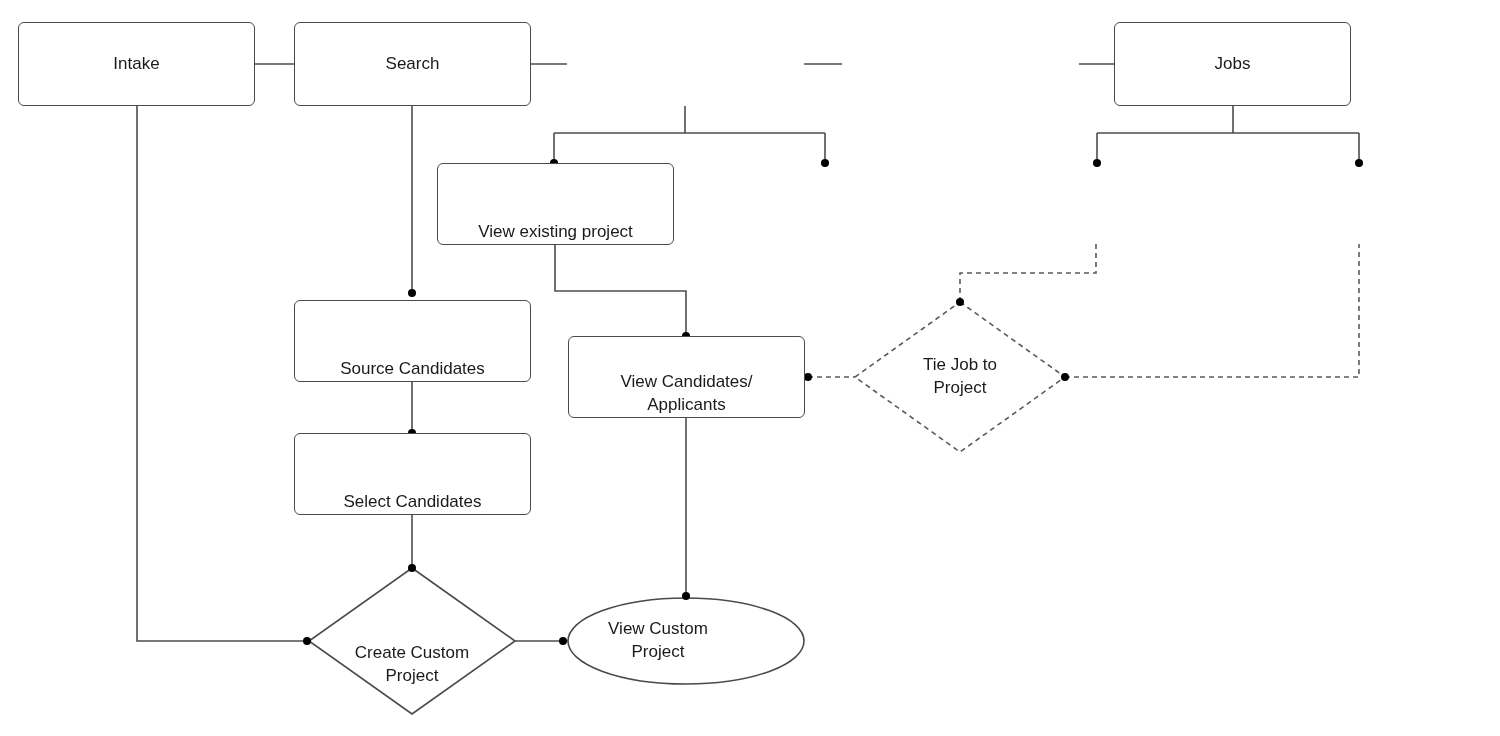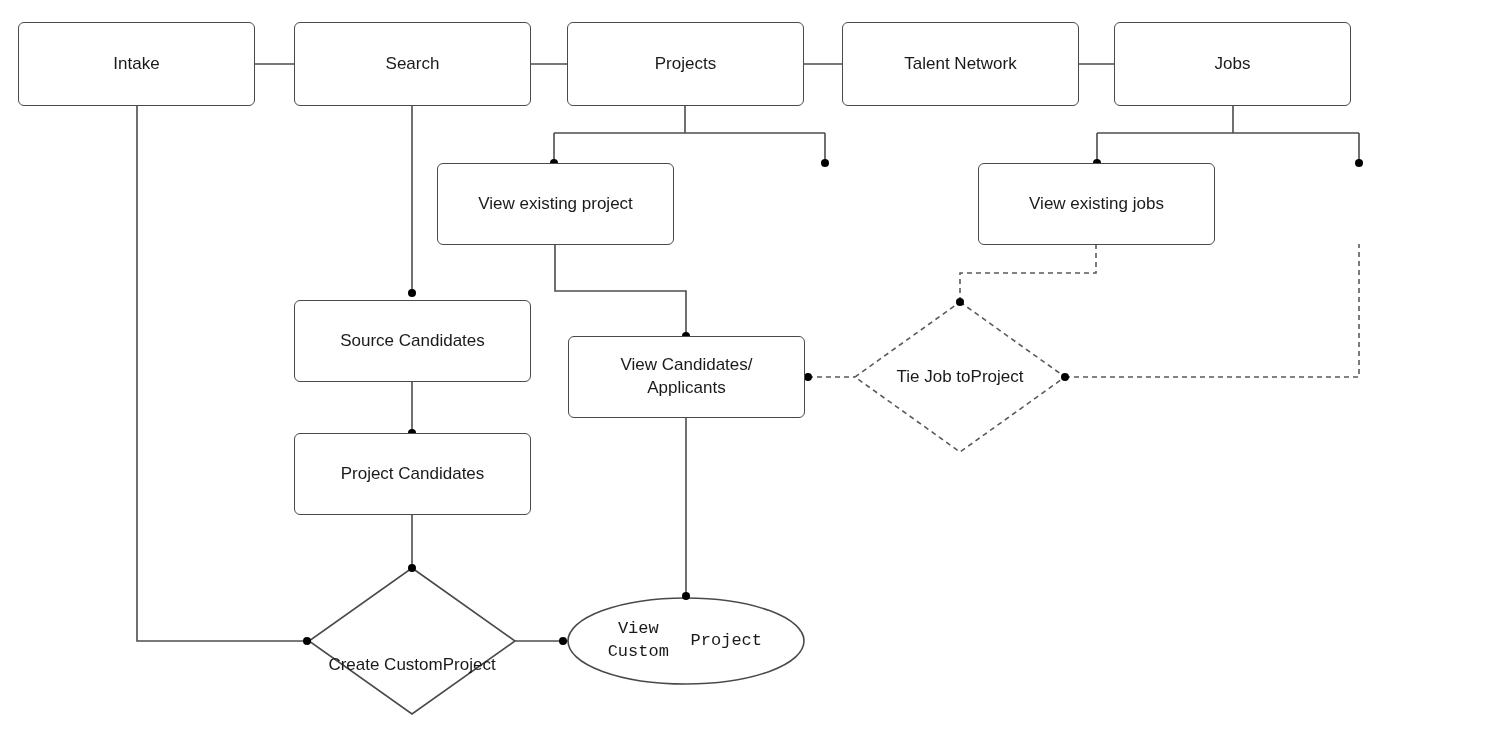--- a/index.html
+++ b/index.html
@@ -54,24 +54,25 @@
     display: flex;
     flex-direction: column;
     align-items: center;
     justify-content: center;
     text-align: center;
     font-size: 17px;
     line-height: 1.35;
     color: var(--text);
   }
   .node.row1 { height: 84px; top: 22px; }
-  .node.mid  { height: 82px; }
+  .node.mid  { height: 82px; justify-content: flex-end; }
   .shape-label {
     position: absolute;
     display: flex;
+    flex-direction: column;
     align-items: center;
     justify-content: center;
     text-align: center;
     font-size: 17px;
     line-height: 1.35;
     color: var(--text);
     pointer-events: none;
   }
 </style>
 </head>
@@ -152,54 +153,45 @@
       <circle class="dot" cx="1065" cy="377" r="4"></circle>
     </g>
   </svg>
 
   <div class="node row1" style="left:18px">
     <span>Intake</span>
   </div>
   <div class="node row1" style="left:294px">
     <span>Search</span>
   </div>
-  <div class="node row1" style="left:567px">
-    <span>Projects</span>
-  </div>
-  <div class="node row1" style="left:842px">
-    <span>Talent Network</span>
-  </div>
   <div class="node row1" style="left:1114px">
     <span>Jobs</span>
   </div>
 
   <div class="node mid" style="left:437px;  top:163px">
     <span>View existing project</span>
   </div>
-  <div class="node mid" style="left:978px;  top:163px">
-    <span>View existing jobs</span>
-  </div>
 
   <div class="node mid" style="left:294px; top:300px">
     <span>Source Candidates</span>
   </div>
   <div class="node mid" style="left:294px; top:433px">
-    <span>Project Candidates</span>
+    <span>Select Candidates</span>
   </div>
   <div class="node mid" style="left:568px; top:336px">
     <span>View Candidates/</span>
     <span>Applicants</span>
   </div>
 
   <div class="shape-label" style="left:872px; top:340px; width:176px; height:74px;">
     <span>Tie Job to</span>
     <span>Project</span>
   </div>
   <div class="shape-label" style="left:324px; top:628px; width:176px; height:74px;">
     <span>Create Custom</span>
     <span>Project</span>
   </div>
-  <div class="shape-label" style="left:586px; top:604px; width:176px; height:74px;font-family:Liberation Mono, monospace;">
+  <div class="shape-label" style="left:570px; top:604px; width:176px; height:74px;">
     <span>View Custom</span>
     <span>Project</span>
   </div>
 
 </div>
 
 </body></html>

